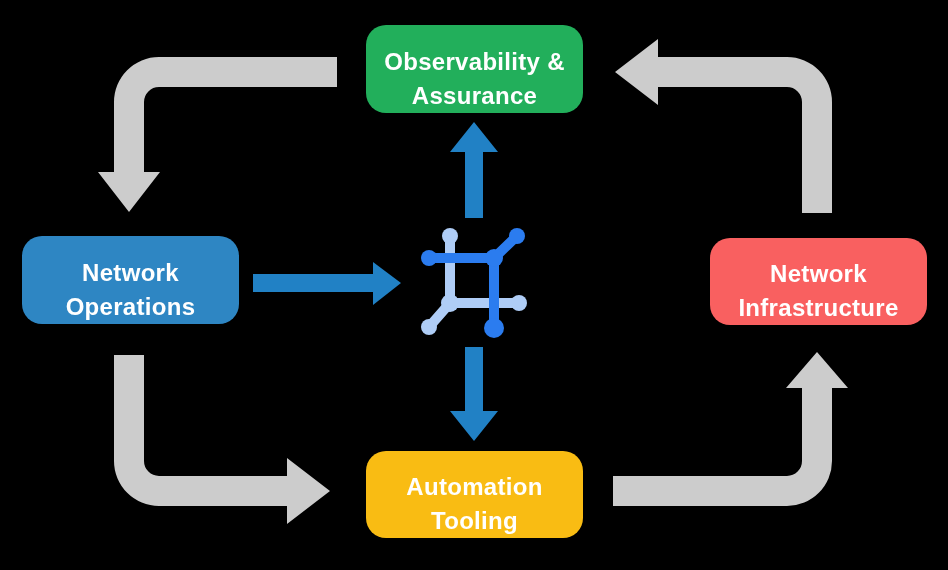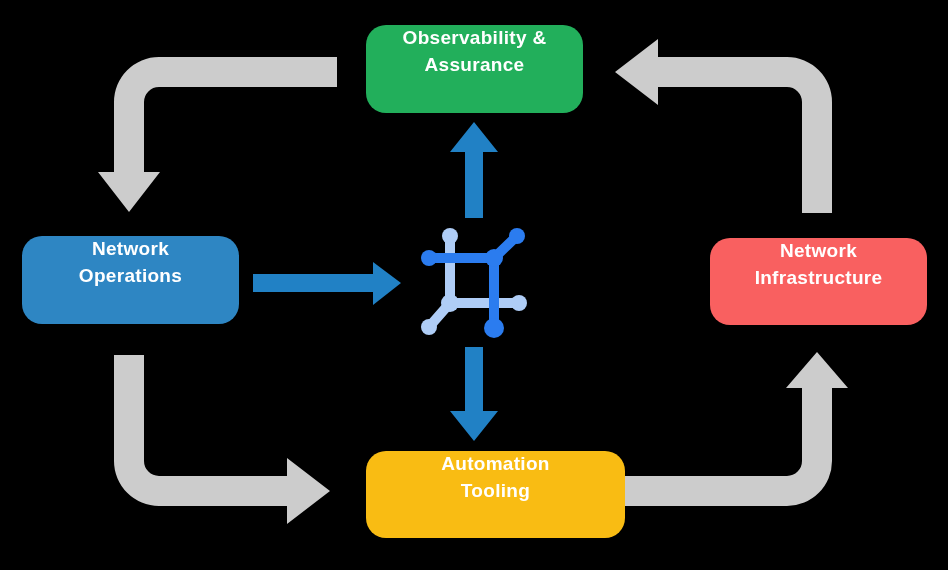--- a/index.html
+++ b/index.html
@@ -13,34 +13,34 @@
   }
   .layer {
     position: absolute;
     left: 0; top: 0;
     width: 948px; height: 570px;
   }
   .node {
     position: absolute;
     border-radius: 20px;
     display: flex;
-    align-items: flex-start;
+    align-items: flex-end;
     justify-content: center;
     text-align: center;
     color: var(--node-text, #fff);
     font-weight: bold;
-    font-size: 19px;
+    font-size: 24px;
     line-height: 1.42;
     letter-spacing: 0.3px;
   }
   .node .label { white-space: pre-line; }
   .node-green  { left: 366px; top: 25px;  width: 217px; height: 88px; background: var(--green,  #22AF5B); }
   .node-blue   { left: 22px;  top: 236px; width: 217px; height: 88px; background: var(--blue,   #2E86C3); }
   .node-red    { left: 710px; top: 238px; width: 217px; height: 87px; background: var(--red,    #F96060); }
-  .node-yellow { left: 366px; top: 451px; width: 259px; height: 87px; background: var(--yellow, #F9BC13); }
+  .node-yellow { left: 366px; top: 451px; width: 217px; height: 87px; background: var(--yellow, #F9BC13); }
 
   .arrow-gray  { fill: var(--gray, #CCCCCC); }
   .arrow-blue  { fill: var(--bluearrow, #2181C5); }
   .icon-line-light  { stroke: var(--iconlight, #AFCDF6); stroke-width: 10; fill: none; stroke-linecap: round; stroke-linejoin: round; }
   .icon-line-dark   { stroke: var(--icondark,  #2B7CEF); stroke-width: 10; fill: none; stroke-linecap: round; stroke-linejoin: round; }
   .icon-dot-light   { fill: var(--iconlight, #AFCDF6); }
   .icon-dot-dark    { fill: var(--icondark,  #2B7CEF); }
 </style>
 </head>
 <body>

